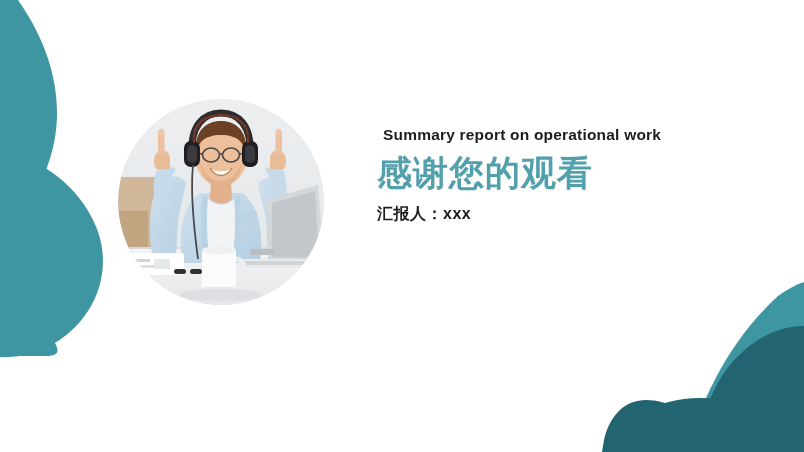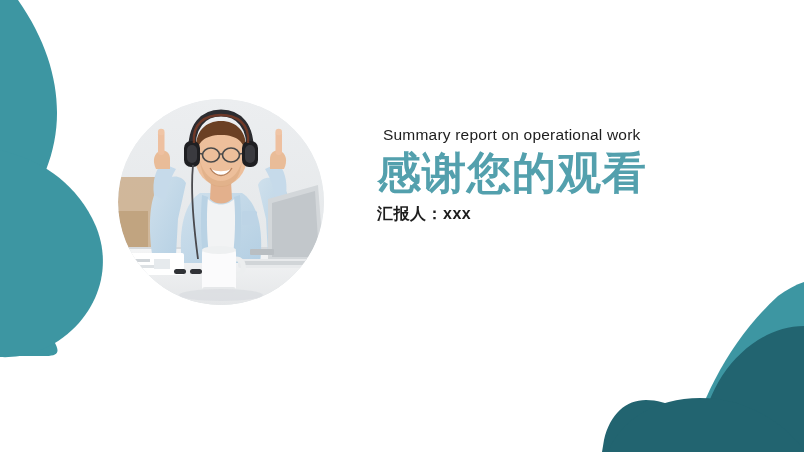--- a/index.html
+++ b/index.html
@@ -47,29 +47,29 @@
 
   
   .text-block {
     position: absolute;
     left: 377px;
     top: 124px;
     width: 400px;
   }
   .eyebrow {
     font-size: 15.5px;
-    font-weight: normal;
+    font-weight: bold;
     color: #1d1d1d;
     letter-spacing: 0.2px;
     line-height: 21px;
     padding-left: 6px;
     white-space: nowrap;
   }
   .headline {
-    font-size: 44px;
+    font-size: 35px;
     font-weight: bold;
     color: #53a0ad;
     line-height: 44px;
     margin-top: 6px;
     letter-spacing: 1px;
     white-space: nowrap;
   }
   .byline {
     font-size: 16px;
     font-weight: bold;

